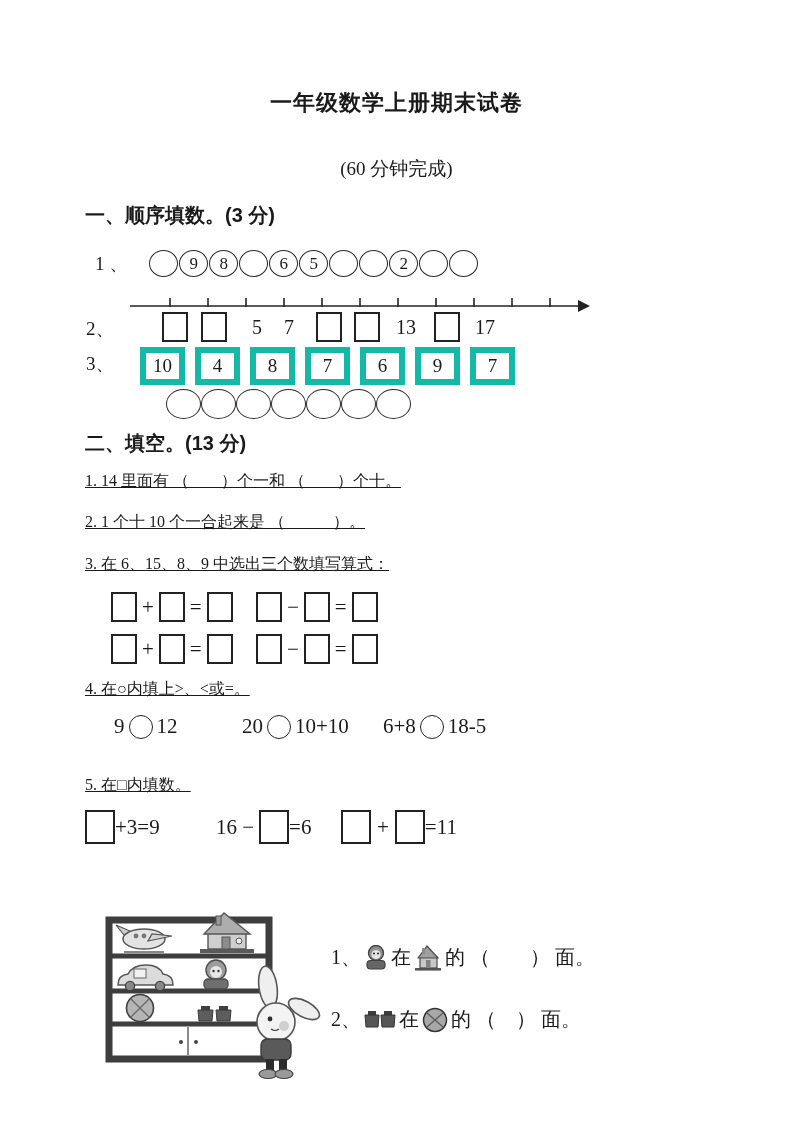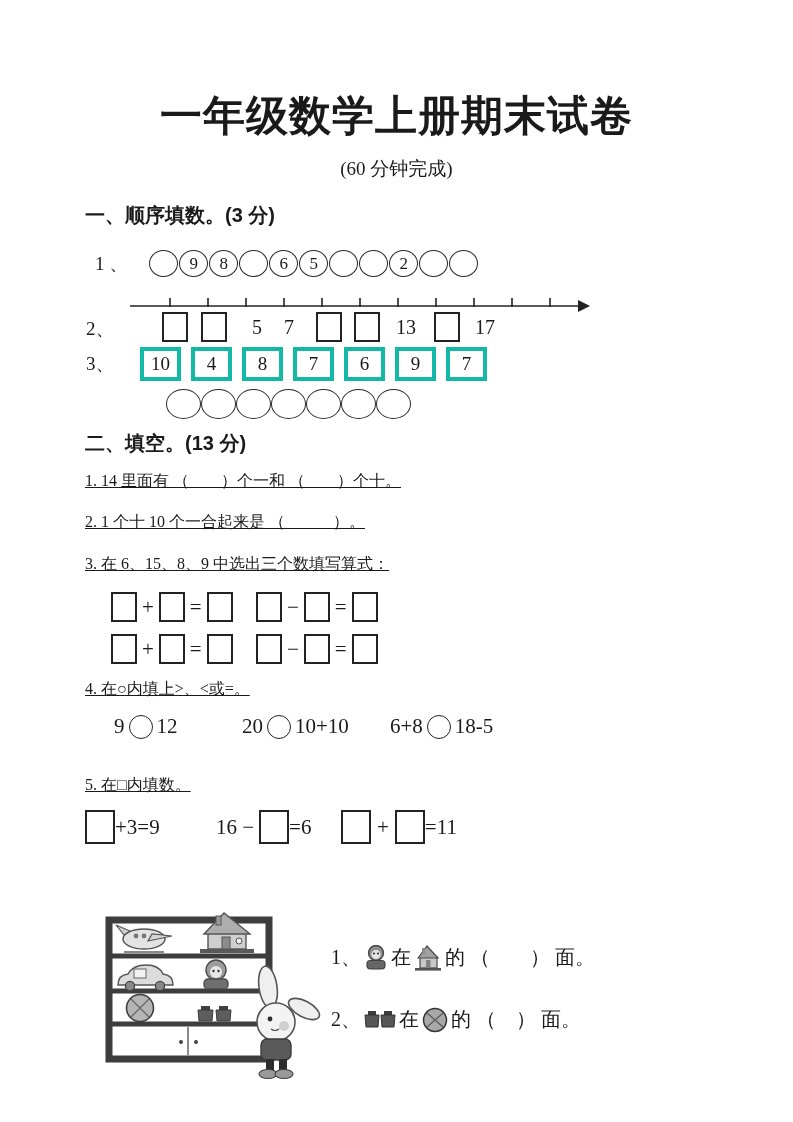--- a/index.html
+++ b/index.html
@@ -1,31 +1,31 @@
 <!DOCTYPE html>
 <html><head>
 <meta charset="utf-8">
 <style>
   html,body{margin:0;padding:0;background:#fff;}
   .page{position:relative;width:793px;height:1122px;background:#ffffff;overflow:hidden;
         font-family:"Liberation Serif",serif;color:#1a1a1a;}
   .abs{position:absolute;}
   .center{left:0;width:793px;text-align:center;}
-  .title{font-family:Liberation Mono, monospace;font-weight:bold;font-size:42px;letter-spacing:1px;}
+  .title{font-family:Liberation Mono, monospace;font-weight:bold;font-size:22px;letter-spacing:1px;}
   .subtitle{font-size:19px;}
   .sechead{font-family:"Liberation Sans",sans-serif;font-weight:bold;font-size:20px;}
   .qtext{font-size:16px;white-space:nowrap;text-decoration:underline;}
   .rowlabel{font-size:19px;}
 
   .oval{display:inline-block;width:27px;height:25px;border:1.6px solid #2a2a2a;border-radius:50%;
         text-align:center;line-height:25px;font-size:17px;margin-right:1px;background:#fff;}
   .bigoval{display:inline-block;width:33px;height:28px;border:1.6px solid #2a2a2a;border-radius:50%;
         margin-right:0px;background:#fff;}
   .sqbox{display:inline-block;width:22px;height:26px;border:2px solid #222;background:#fff;vertical-align:middle;}
-  .numbox{display:inline-block;width:33px;height:26px;border:4px solid #14b8a6;background:#fff;
+  .numbox{display:inline-block;width:33px;height:26px;border:6px solid #14b8a6;background:#fff;
         text-align:center;line-height:26px;font-size:19px;margin-right:6px;}
   .eqrow{display:flex;align-items:center;font-size:21px;}
   .eqsym{margin:0 5px;}
   .cmp{display:flex;align-items:center;font-size:21px;}
   .cmpcircle{display:inline-block;width:22px;height:22px;border:1.6px solid #222;border-radius:50%;
         margin:0 4px;background:#fff;}
   .fillrow{display:flex;align-items:center;font-size:21px;}
   .itemline{display:flex;align-items:center;font-size:20px;white-space:nowrap;}
   .itemline .icon{margin:0 3px;}
 </style>
@@ -142,21 +142,21 @@
   <div class="abs cmp" style="left:114px;top:714px;">
     <span>9</span>
     <span class="cmpcircle"></span>
     <span>12</span>
   </div>
   <div class="abs cmp" style="left:242px;top:714px;">
     <span>20</span>
     <span class="cmpcircle"></span>
     <span>10+10</span>
   </div>
-  <div class="abs cmp" style="left:383px;top:714px;margin-left:7px;">
+  <div class="abs cmp" style="left:383px;top:714px;">
     <span>6+8</span>
     <span class="cmpcircle"></span>
     <span>18-5</span>
   </div>
 
   <div class="abs qtext" style="left:85px;top:775px;">5. 在□内填数。</div>
   <div class="abs fillrow" style="left:85px;top:810px;">
     <span class="sqbox" style="width:26px;height:30px;"></span>
     <span>+3=9</span>
   </div>

